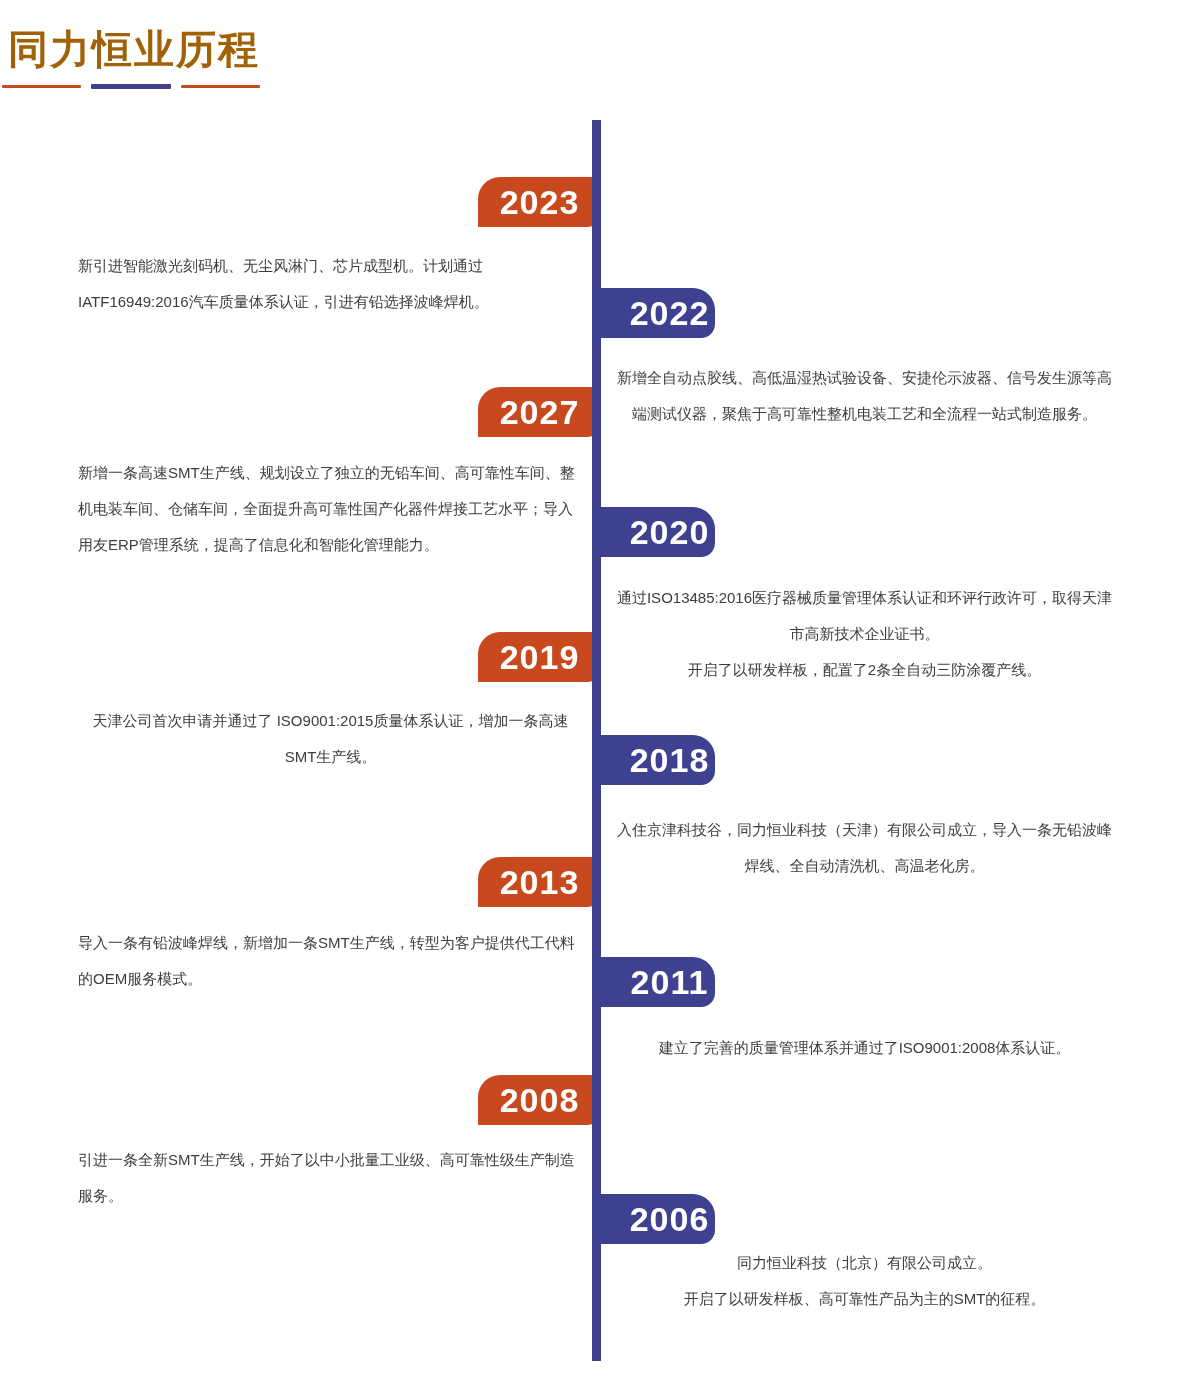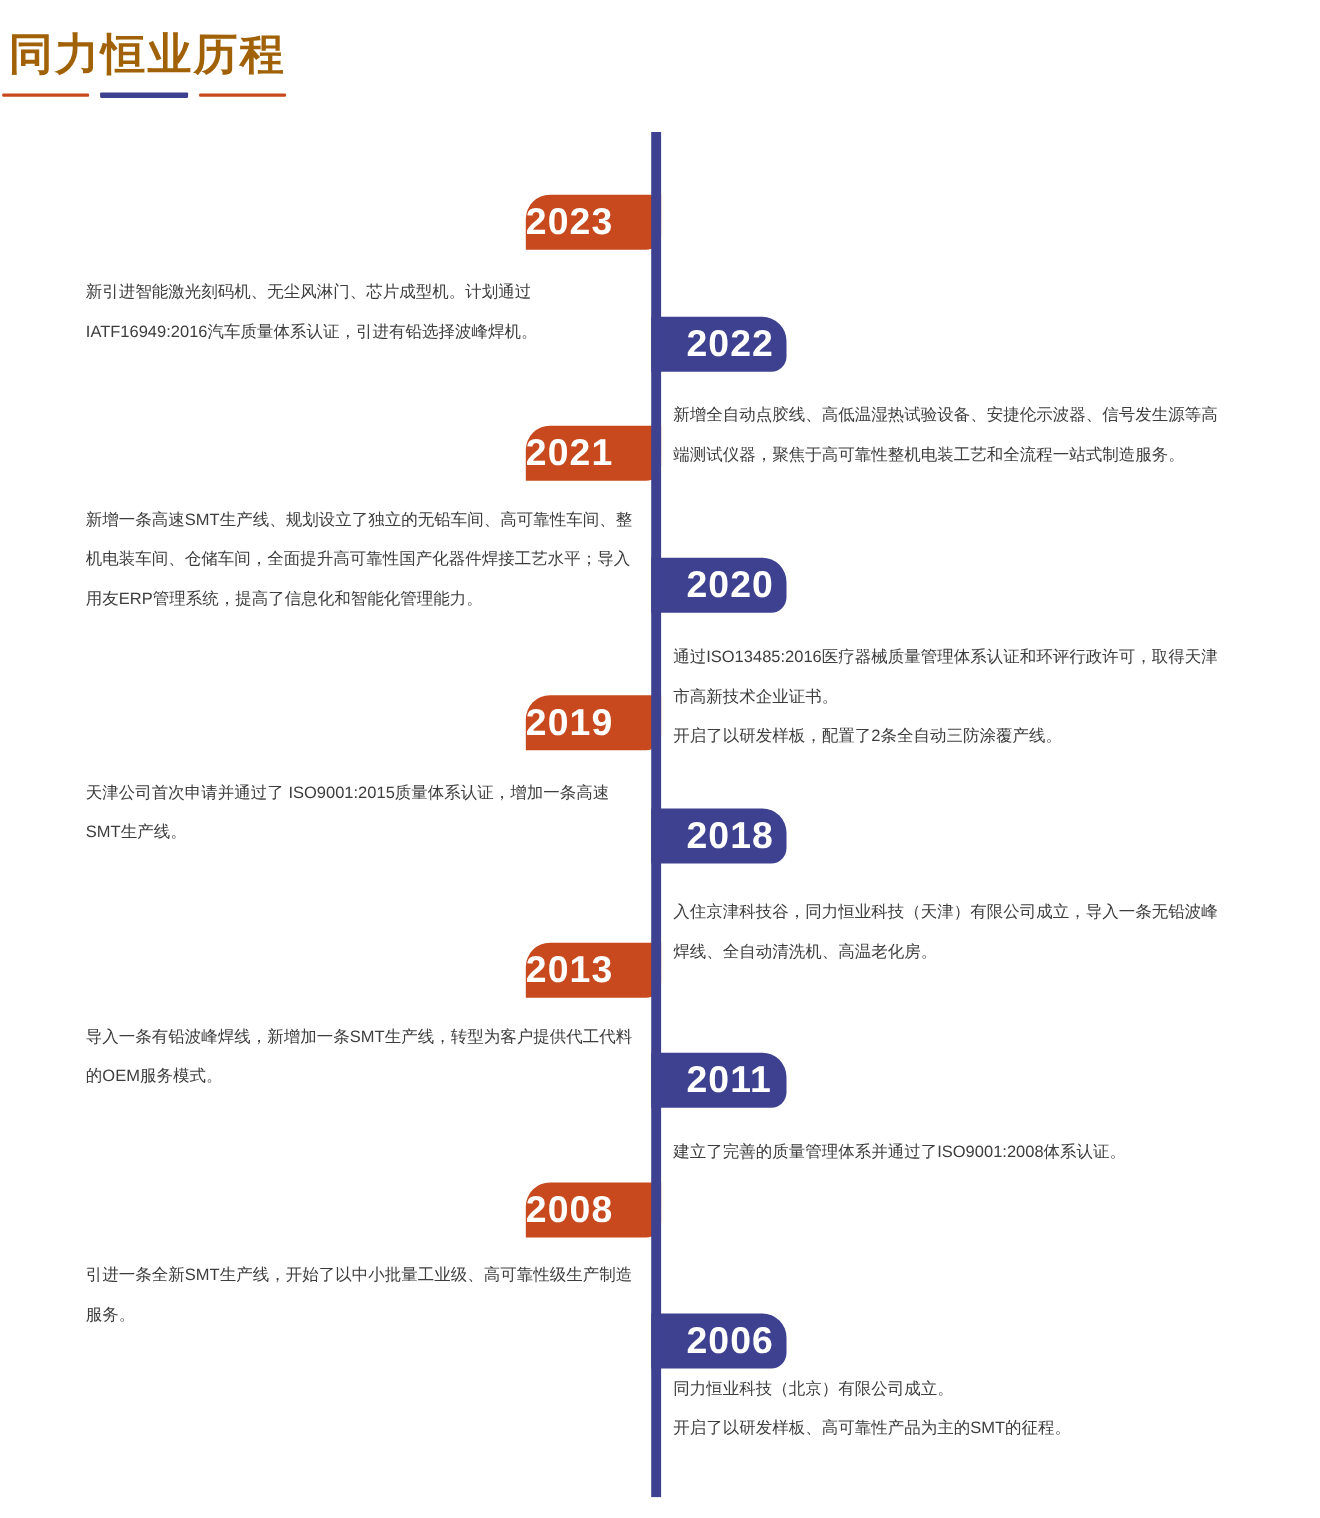--- a/index.html
+++ b/index.html
@@ -46,21 +46,21 @@
     background: #3E4190;
     z-index: 5;
   }
 
   
   .badge {
     position: absolute;
     width: 123px;
     height: 50px;
     line-height: 50px;
-    text-align: left;
+    text-align: center;
     font-size: 34px;
     font-weight: bold;
     color: #ffffff;
     letter-spacing: 1px;
     z-index: 2;
   }
   .badge.left {
     left: 478px;
     background: #C7491D;
     border-radius: 22px 0 14px 0;
@@ -76,28 +76,28 @@
   .event-text {
     position: absolute;
     width: 505px;
     font-size: 15px;
     line-height: 36px;
     color: #3D3D3D;
     white-space: pre-line;
     z-index: 1;
   }
   .event-text.left  { left: 78px; }
-  .event-text.right { left: 612px; }
+  .event-text.right { left: 612px; text-align: center; }
 
   
   .b0 { top: 177px; }  .t0 { top: 248px; }
   .b1 { top: 288px; }  .t1 { top: 360px; }
   .b2 { top: 387px; }  .t2 { top: 455px; }
   .b3 { top: 507px; }  .t3 { top: 580px; }
-  .b4 { top: 632px; }  .t4 { top: 703px; }
+  .b4 { top: 632px; }  .t4 { top: 703px; text-align: center; }
   .b5 { top: 735px; }  .t5 { top: 812px; }
   .b6 { top: 857px; }  .t6 { top: 925px; }
   .b7 { top: 957px; }  .t7 { top: 1030px; }
   .b8 { top: 1075px; } .t8 { top: 1142px; }
   .b9 { top: 1184px; margin-top: 10px; } .t9 { top: 1245px; }
 </style>
 </head>
 <body>
 
 <h1 class="page-title">同力恒业历程</h1>
@@ -108,21 +108,21 @@
 </div>
 
 <div class="timeline-line"></div>
 
 <div class="badge left b0">2023</div>
 <div class="event-text left t0">新引进智能激光刻码机、无尘风淋门、芯片成型机。计划通过IATF16949:2016汽车质量体系认证，引进有铅选择波峰焊机。</div>
 
 <div class="badge right b1">2022</div>
 <div class="event-text right t1">新增全自动点胶线、高低温湿热试验设备、安捷伦示波器、信号发生源等高端测试仪器，聚焦于高可靠性整机电装工艺和全流程一站式制造服务。</div>
 
-<div class="badge left b2">2021</div>
+<div class="badge left b2">2027</div>
 <div class="event-text left t2">新增一条高速SMT生产线、规划设立了独立的无铅车间、高可靠性车间、整机电装车间、仓储车间，全面提升高可靠性国产化器件焊接工艺水平；导入用友ERP管理系统，提高了信息化和智能化管理能力。</div>
 
 <div class="badge right b3">2020</div>
 <div class="event-text right t3">通过ISO13485:2016医疗器械质量管理体系认证和环评行政许可，取得天津市高新技术企业证书。
 开启了以研发样板，配置了2条全自动三防涂覆产线。</div>
 
 <div class="badge left b4">2019</div>
 <div class="event-text left t4">天津公司首次申请并通过了 ISO9001:2015质量体系认证，增加一条高速SMT生产线。</div>
 
 <div class="badge right b5">2018</div>

